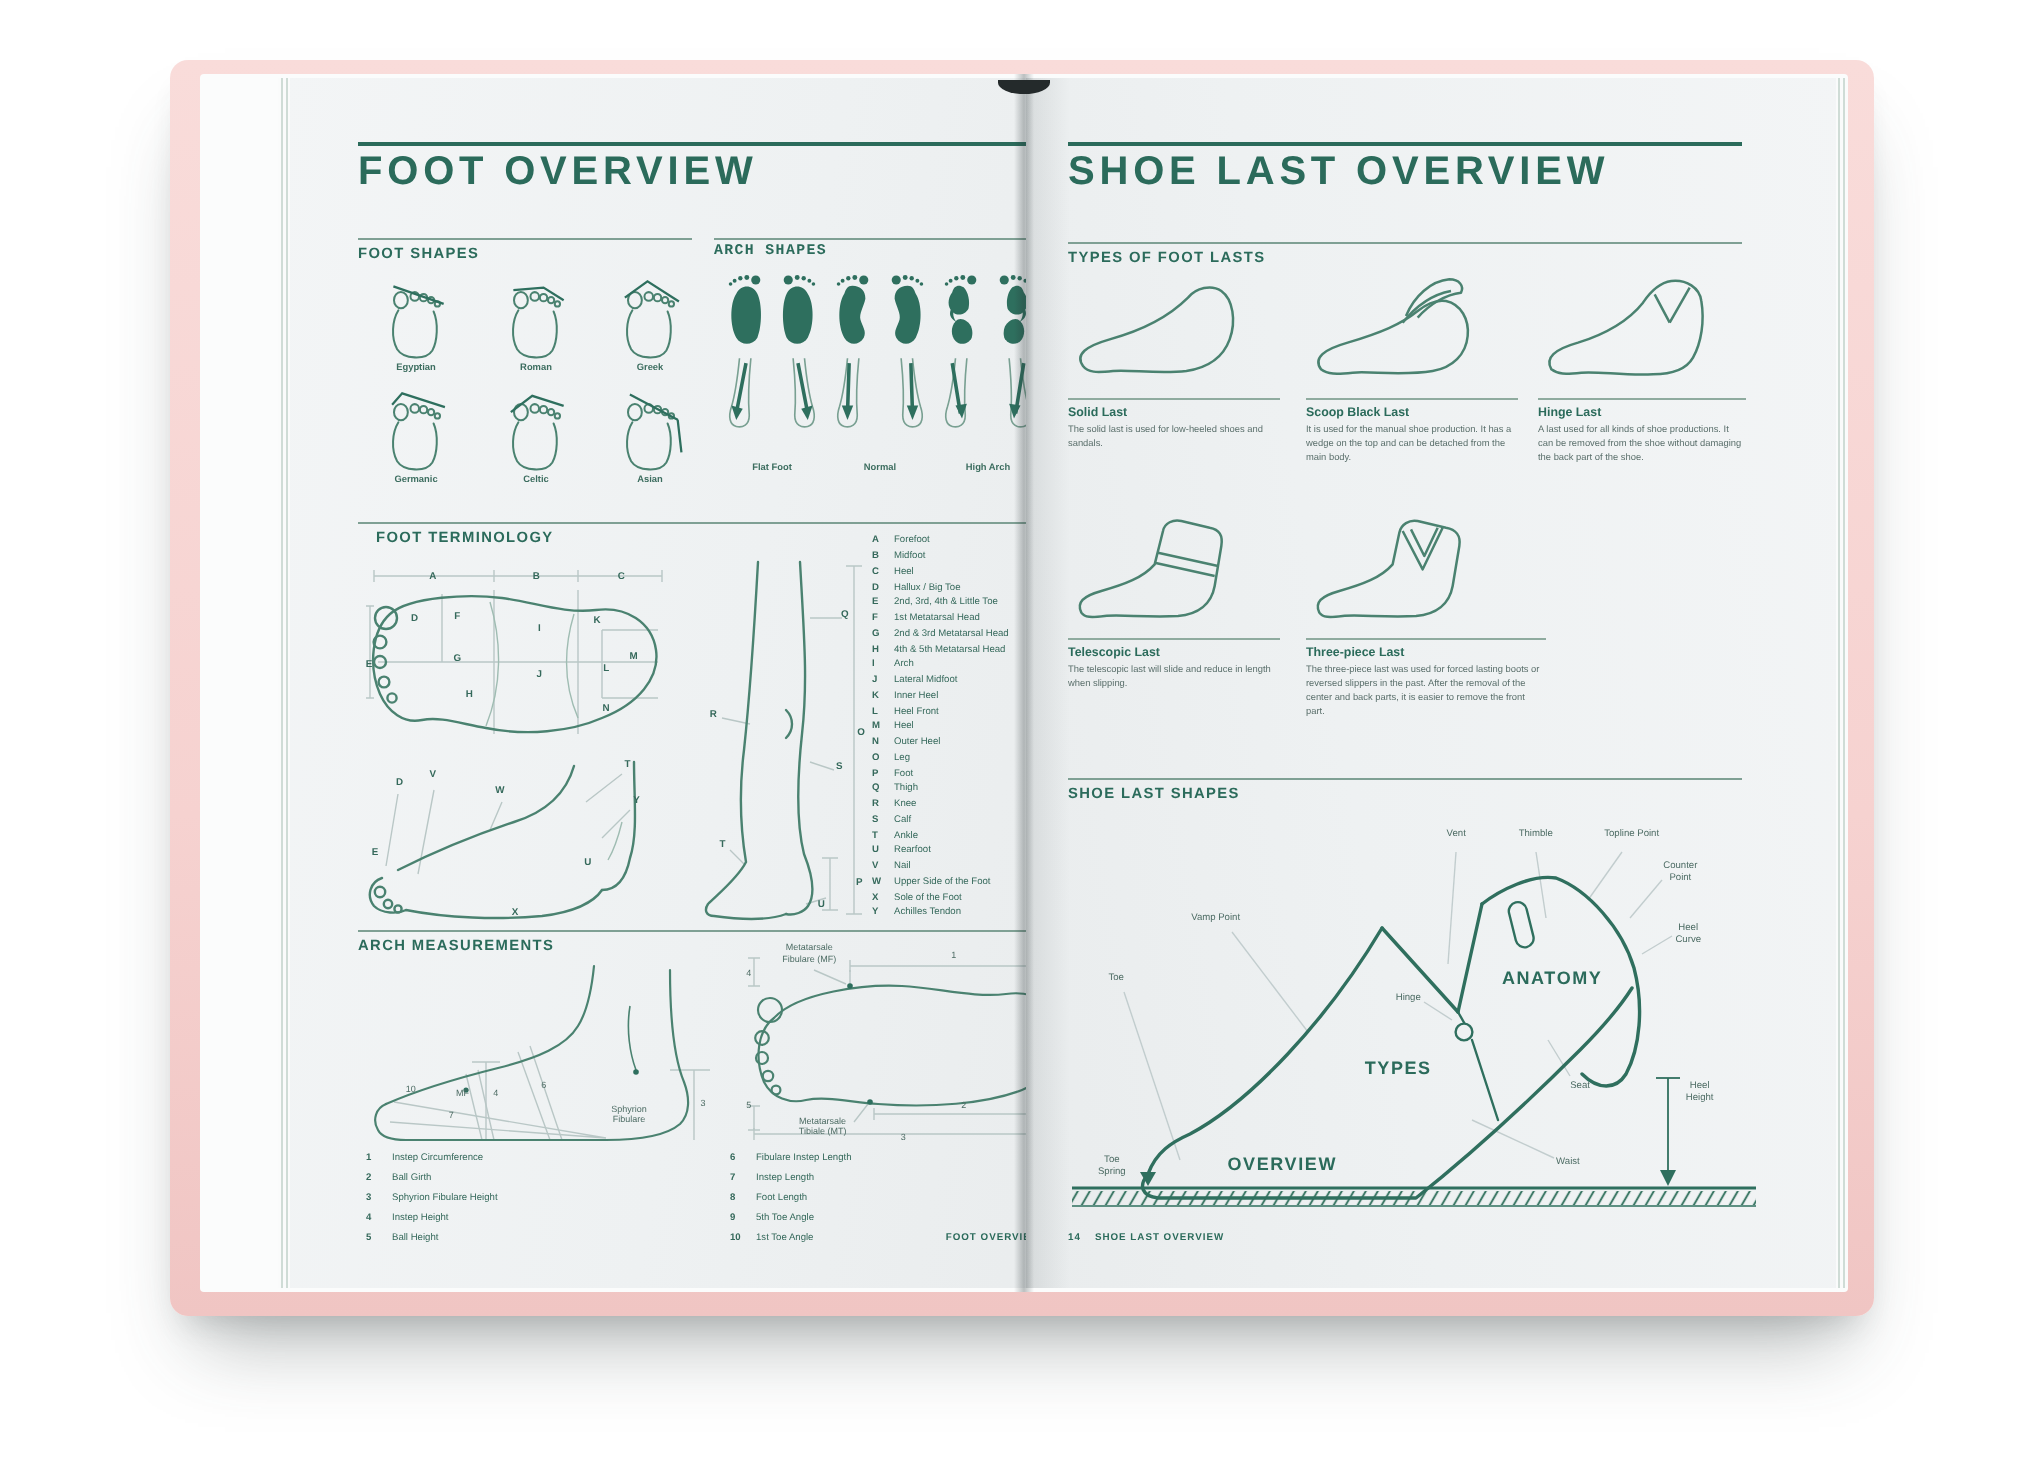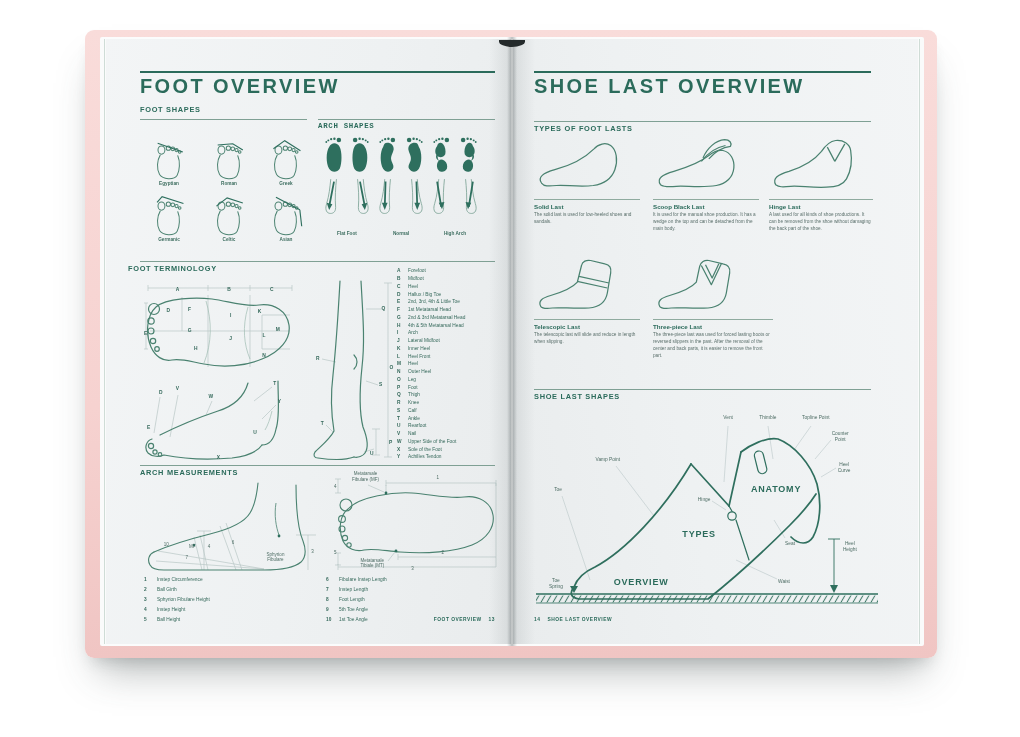--- a/index.html
+++ b/index.html
@@ -5,21 +5,21 @@
   * { margin:0; padding:0; box-sizing:border-box; }
   html,body { width:1020px; height:737px; background:#ffffff; font-family:"Liberation Sans", sans-serif; }
   .stage { position:relative; width:1020px; height:737px; background:#ffffff; overflow:hidden; }
 
   
   .book { position:absolute; left:85px; top:30px; width:852px; height:628px;
           background:linear-gradient(180deg,#f9dcda 0%,#f6d2d0 60%,#f0c5c3 100%);
           border-radius:9px;
           box-shadow:0 26px 38px -14px rgba(60,70,70,.38), 0 10px 16px -8px rgba(60,70,70,.22); }
   .pages { position:absolute; left:15px; right:13px; top:7px; bottom:12px; background:#fbfcfc; border-radius:2px; }
-  .page { position:absolute; top:2px; bottom:2px; width:411px; overflow:hidden; }
+  .page { position:absolute; top:2px; bottom:2px; width:411px; overflow:hidden;margin-left:39px; }
   .page-left  { left:0;  background:linear-gradient(100deg,#f3f5f6 0%,#eef1f2 55%,#e9eced 100%); }
   .page-right { right:0; background:linear-gradient(80deg,#e9eced 0%,#eef1f2 40%,#f3f5f6 100%); }
   .page-left::before { content:''; position:absolute; left:0; top:0; bottom:0; width:6px;
       background:repeating-linear-gradient(to right,#fafbfb 0 1.6px,#cfdcd6 1.6px 2.4px); }
   .page-right::after { content:''; position:absolute; right:0; top:0; bottom:0; width:6px;
       background:repeating-linear-gradient(to left,#fafbfb 0 1.6px,#cfdcd6 1.6px 2.4px); }
   .page-left::after  { content:''; position:absolute; right:0; top:0; bottom:0; width:22px;
       background:linear-gradient(to right,rgba(90,100,102,0),rgba(90,100,102,.14)); }
   .page-right::before{ content:''; position:absolute; left:0; top:0; bottom:0; width:22px;
       background:linear-gradient(to left,rgba(90,100,102,0),rgba(90,100,102,.14)); }
@@ -122,21 +122,21 @@
 
 <div class="stage">
   <div class="book">
     <div class="pages">
 
       <div class="page page-left">
         <div class="title-rule" style="left:40px; width:355px;"></div>
         <h1 class="page-title" style="left:40px;">FOOT OVERVIEW</h1>
 
         <div class="sec-rule" style="left:40px; top:80px; width:167px;"></div>
-        <div class="sec-head" style="left:40px; top:66px;">FOOT SHAPES</div>
+        <div class="sec-head" style="left:40px; top:83px;">FOOT SHAPES</div>
 
         <div class="shape-cell" style="left:40px; top:96px;">
           <svg width="44" height="44" viewBox="0 0 56 70">
             <use href="#foot-base"></use>
               <path d="M10,13 L50,27" stroke="#2E6F5E" stroke-width="1.8" fill="none"></path>
             </svg>
           <span class="cap-label" style="left:50%; top:46px;">Egyptian</span>
         </div>
         <div class="shape-cell" style="left:100px; top:96px;">
           <svg width="44" height="44" viewBox="0 0 56 70">
@@ -211,21 +211,21 @@
           <svg width="52" height="40" viewBox="0 0 64 48" style="margin-top:2px">
             <use href="#legs-pair"></use>
             <path d="M10,5 L15,36 M54,5 L49,36" stroke="#2E6F5E" stroke-width="2.2" fill="none"></path>
             <polygon points="12,31 19,30 16,39" fill="#2E6F5E"></polygon>
               <polygon points="52,31 45,30 48,39" fill="#2E6F5E"></polygon>
             </svg>
           <span class="cap-label" style="left:50%; top:96px;">High Arch</span>
         </div>
 
         <div class="sec-rule" style="left:40px; top:222px; width:355px;"></div>
-        <div class="sec-head" style="left:28px; top:225px;">FOOT TERMINOLOGY</div>
+        <div class="sec-head" style="left:49px; top:225px;">FOOT TERMINOLOGY</div>
 
         <div class="diagram" style="left:44px; top:240px; width:152px; height:100px;">
 
           <svg viewBox="0 0 152 100">
             <g stroke="#b9c7c6" stroke-width=".7" fill="none">
               <path d="M4,9 L148,9 M4,6 L4,12 M64,6 L64,12 M106,6 L106,12 M148,6 L148,12"></path>
               <path d="M2,24 L2,70 M0,24 L4,24 M0,70 L4,70"></path>
               <path d="M64,16 L64,88 M106,16 L106,88 M6,52 L146,52 M38,18 L38,52"></path>
               <path d="M118,36 L146,36 M118,70 L146,70 M118,36 L118,70"></path>
             </g>

